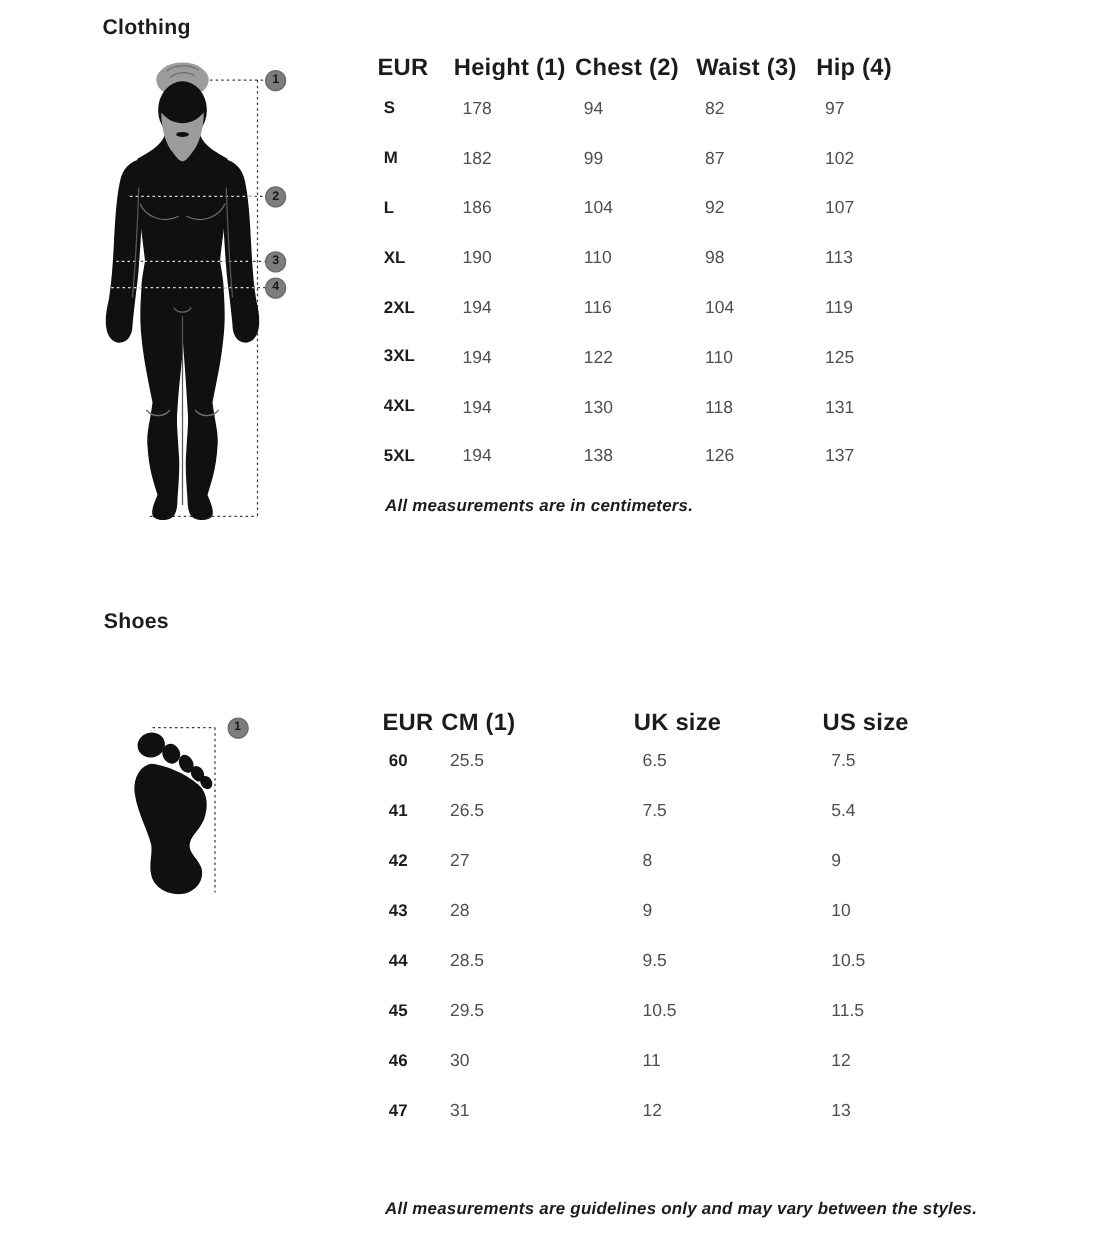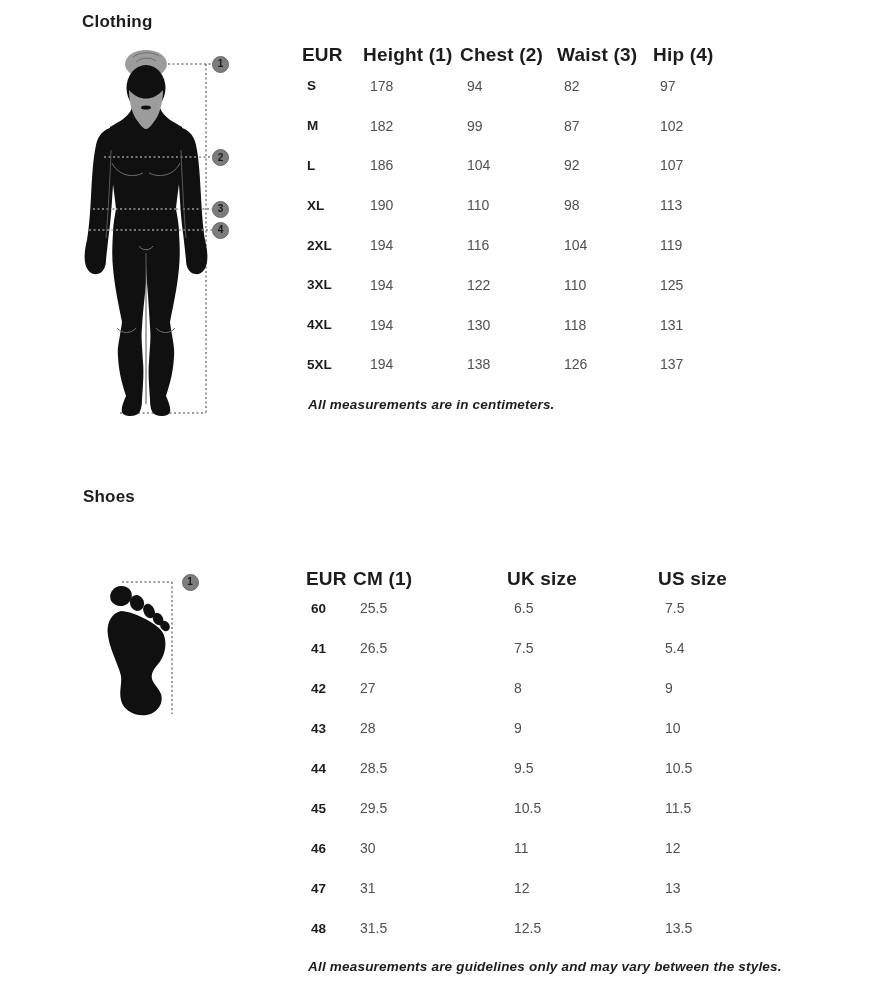--- a/index.html
+++ b/index.html
@@ -314,25 +314,19 @@
             <div class="vcell">12</div>
           </div>
 
           <div class="trow">
             <div class="lcell">47</div>
             <div class="vcell">31</div>
             <div class="vcell">12</div>
             <div class="vcell">13</div>
           </div>
 
-          <div class="trow">
-            <div class="lcell">48</div>
-            <div class="vcell">31.5</div>
-            <div class="vcell">12.5</div>
-            <div class="vcell">13.5</div>
-          </div>
         </div>
     </div>
 
     <p class="note" style="left:308px;top:959px;text-align:center;">All measurements are guidelines only and may vary between the styles.</p>
   </div>
 
 </div>
 
 </body></html>

